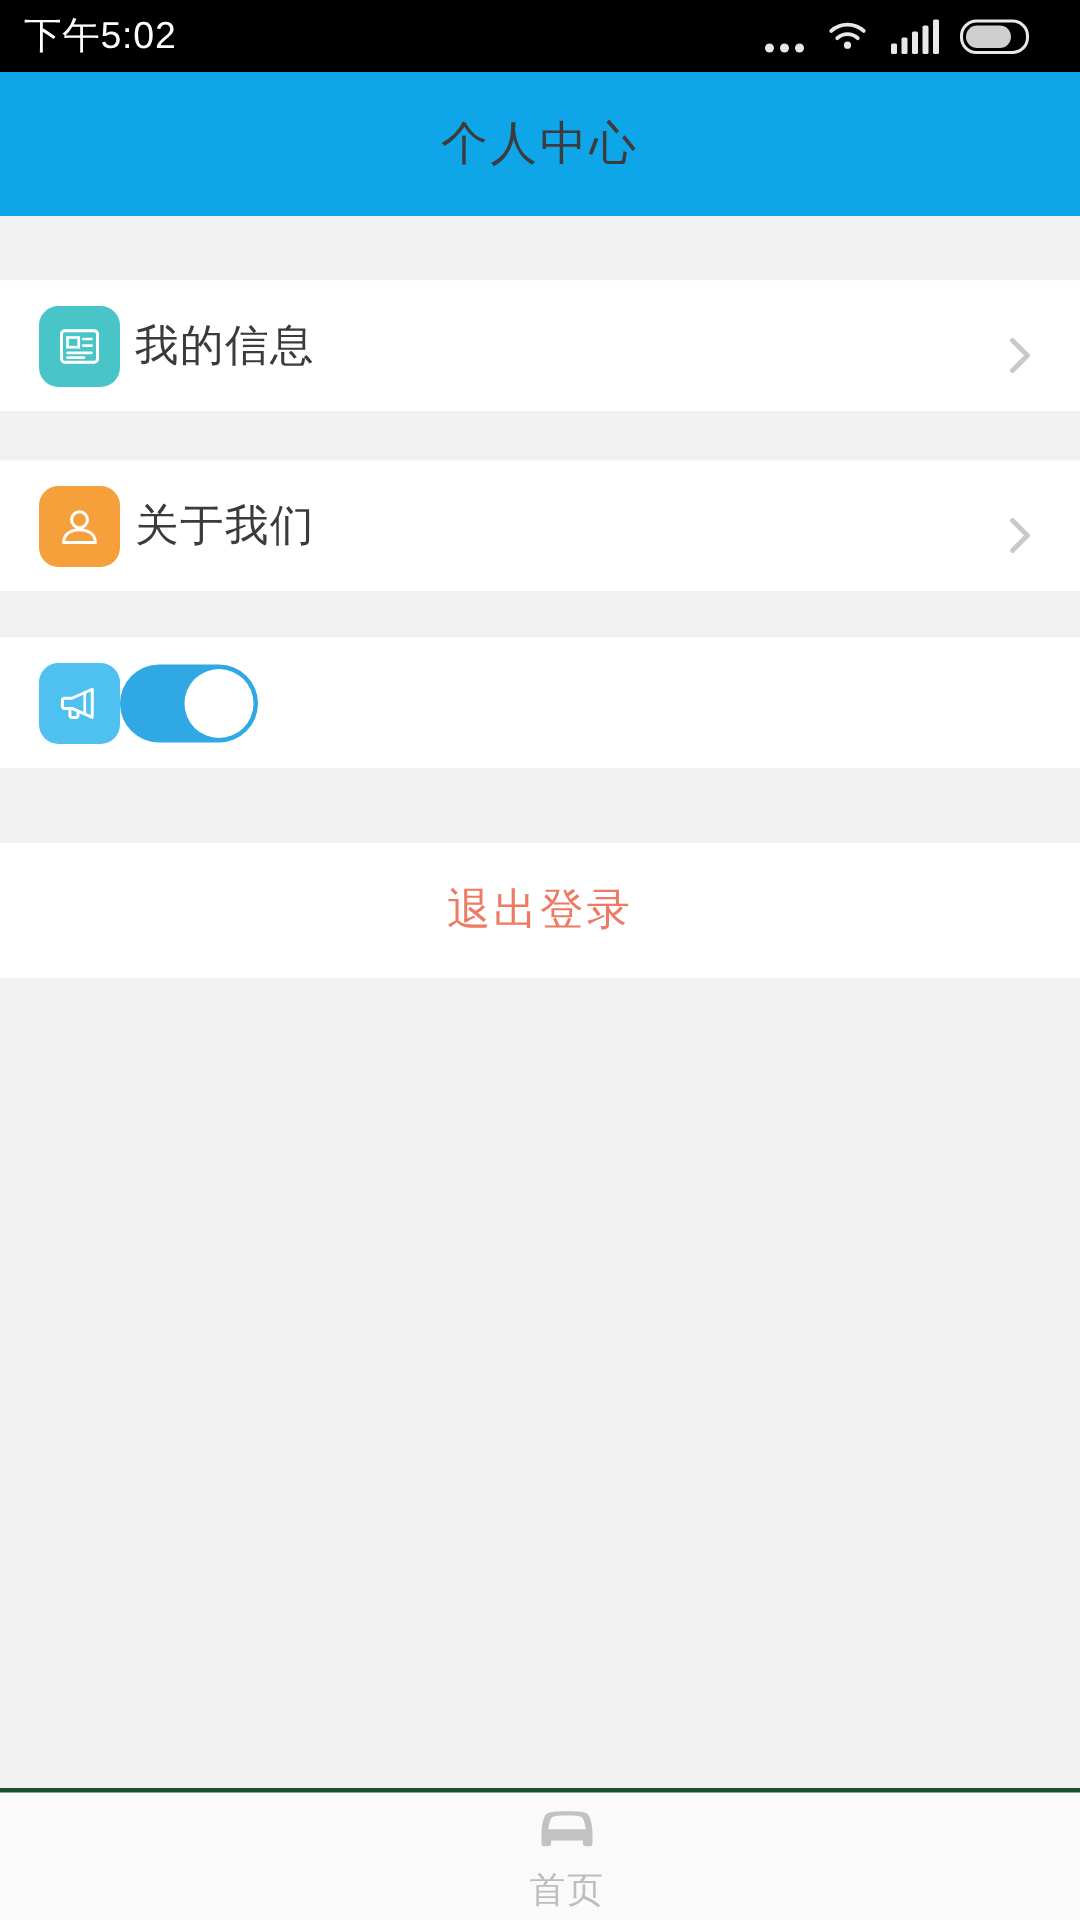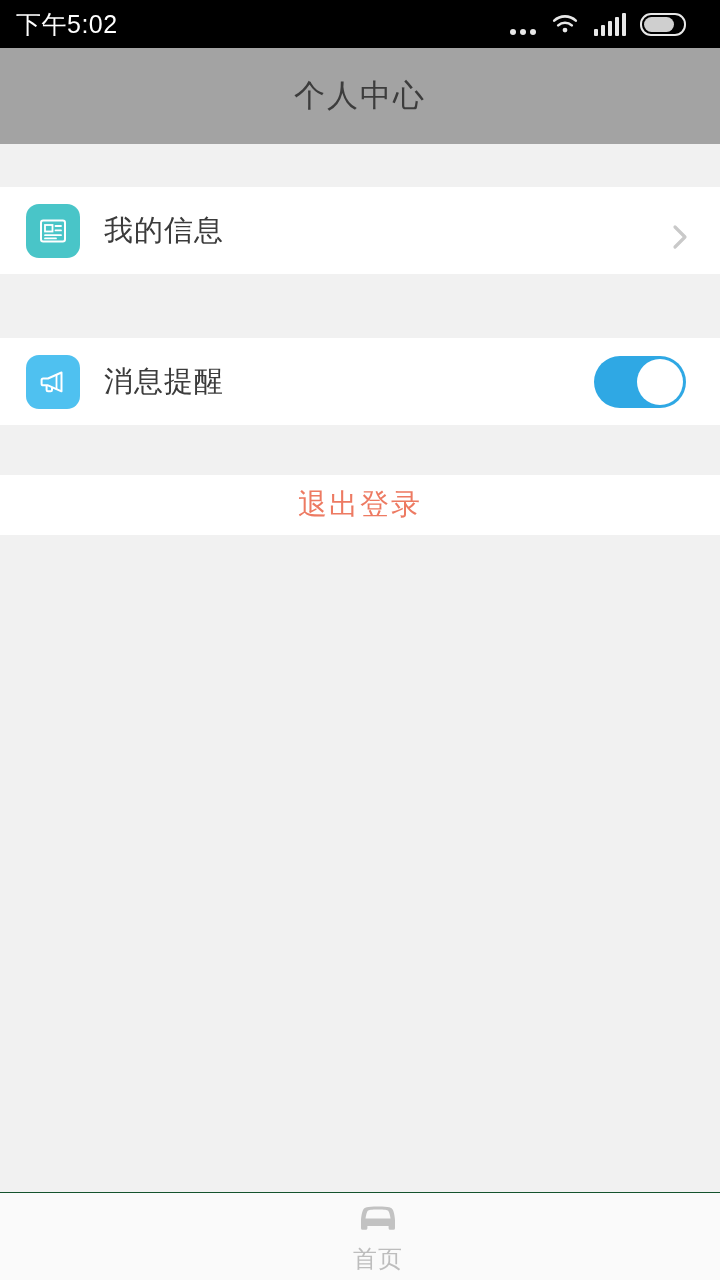--- a/index.html
+++ b/index.html
@@ -30,21 +30,21 @@
   .sig i:nth-child(4){height:19px}
   .sig i:nth-child(5){height:23px}
   .batt {
     width:46px; height:23px; border:2px solid #e8e8e8; border-radius:11px;
     position:relative; display:flex; align-items:center; padding:2px;
   }
   .batt .fill { height:100%; width:78%; background:#cfcfcf; border-radius:8px; }
 
   
   .titlebar {
-    height:96px; background:#a3a3a3;
+    height:96px; background:#0ea5e9;
     display:flex; align-items:center; justify-content:center;
   }
   .titlebar .t { font-size:31px; color:#3c3c3c; letter-spacing:2px; }
 
   
   .gap { background:#f1f1f1; }
   .gap.g1 { height:43px; }
   .gap.g2 { height:33px; }
   .gap.g3 { height:31px; }
   .gap.g4 { height:50px; }
@@ -58,46 +58,46 @@
   }
   .row + .row::before {
     content:""; position:absolute; left:0; right:0; top:0;
     height:1px; background:#ededed;
   }
   .icon-box {
     width:54px; height:54px; border-radius:13px; flex:0 0 54px;
     display:flex; align-items:center; justify-content:center;
   }
   .row-label {
-    margin-left:24px; font-size:29px; color:#3b3b3b; letter-spacing:1px;
+    margin-left:10px; font-size:29px; color:#3b3b3b; letter-spacing:1px;
     flex:1 1 auto;
   }
   .chev { width:20px; height:20px; flex:0 0 20px; margin-right:8px; }
   .chev svg { display:block; }
 
   
   .toggle {
     width:92px; height:52px; border-radius:26px; background:#2fa8e4;
     position:relative; flex:0 0 92px; margin-right:12px;
   }
   .toggle .knob {
     position:absolute; top:3px; right:3px; width:46px; height:46px;
     border-radius:50%; background:#fff;
   }
 
   
   .logout-wrap {
-    background:#fff; height:60px; display:flex; align-items:center; justify-content:center;
+    background:#fff; height:90px; display:flex; align-items:center; justify-content:center;
   }
   .logout-text { font-size:29px; color:#ed7a62; letter-spacing:2px; }
 
   
   .tabbar {
     position:absolute; left:0; bottom:0; width:720px; height:88px;
-    background:#fafafa; border-top:1px solid #14532d;
+    background:#fafafa; border-top:3px solid #14532d;
     display:flex; align-items:center;padding-left:36px;
   }
   .tab { flex:1 1 0; display:flex; flex-direction:column; align-items:center; justify-content:center; gap:4px; height:100%; }
   .tab .tab-ico { height:40px; display:flex; align-items:center; justify-content:center; }
   .tab .tab-lbl { font-size:24px; letter-spacing:1px; color:#bdbdbd; }
   .tab.active .tab-lbl { color:#29b0ef; }
 </style>
 </head>
 <body>
 
@@ -154,34 +154,48 @@
         <svg width="20" height="32" viewBox="0 0 20 32">
             <polyline points="5,6 15,16 5,26" fill="none" stroke="#c9c9c9" stroke-width="3.2" stroke-linecap="round" stroke-linejoin="round"></polyline>
           </svg>
       </span>
     </div>
   </div>
 
   <div class="gap g2"></div>
 
   <div class="group">
+    <div class="row">
+      <span class="icon-box" style="background:#f6a03c">
+        <svg width="32" height="32" viewBox="0 0 32 32">
+          <circle cx="16" cy="11.5" r="5.3" fill="none" stroke="#fff" stroke-width="2"></circle>
+          <path d="M5.5 26.5c0-5.4 4.7-8.4 10.5-8.4s10.5 3 10.5 8.4" fill="none" stroke="#fff" stroke-width="2" stroke-linecap="round"></path>
+          <line x1="5.5" y1="26.6" x2="26.5" y2="26.6" stroke="#fff" stroke-width="2" stroke-linecap="round"></line>
+        </svg>
+      </span>
+      <span class="row-label">关于我们</span>
+      <span class="chev">
+        <svg width="20" height="32" viewBox="0 0 20 32">
+            <polyline points="5,6 15,16 5,26" fill="none" stroke="#c9c9c9" stroke-width="3.2" stroke-linecap="round" stroke-linejoin="round"></polyline>
+          </svg>
+      </span>
+    </div>
   </div>
 
   <div class="gap g3"></div>
 
   <div class="group">
     <div class="row">
       <span class="icon-box" style="background:#4fc1f0">
         <svg width="32" height="32" viewBox="0 0 32 32">
           <path d="M24.5 6.5 11 12.5H6.2a1.6 1.6 0 0 0-1.6 1.6v3.6a1.6 1.6 0 0 0 1.6 1.6H11l13.5 6z" fill="none" stroke="#fff" stroke-width="2" stroke-linejoin="round"></path>
           <path d="M9.6 19.6v4.3a1.4 1.4 0 0 0 1.4 1.4h2.6a1.4 1.4 0 0 0 1.4-1.4v-2.5" fill="none" stroke="#fff" stroke-width="2" stroke-linejoin="round"></path>
           <line x1="19.5" y1="8.4" x2="19.5" y2="23.6" stroke="#fff" stroke-width="1.8"></line>
         </svg>
       </span>
-      <span class="row-label">消息提醒</span>
       <span class="toggle">
           <span class="knob"></span>
         </span>
     </div>
   </div>
 
   <div class="gap g4"></div>
 
   <div class="logout-wrap">
     <span class="logout-text">退出登录</span>

